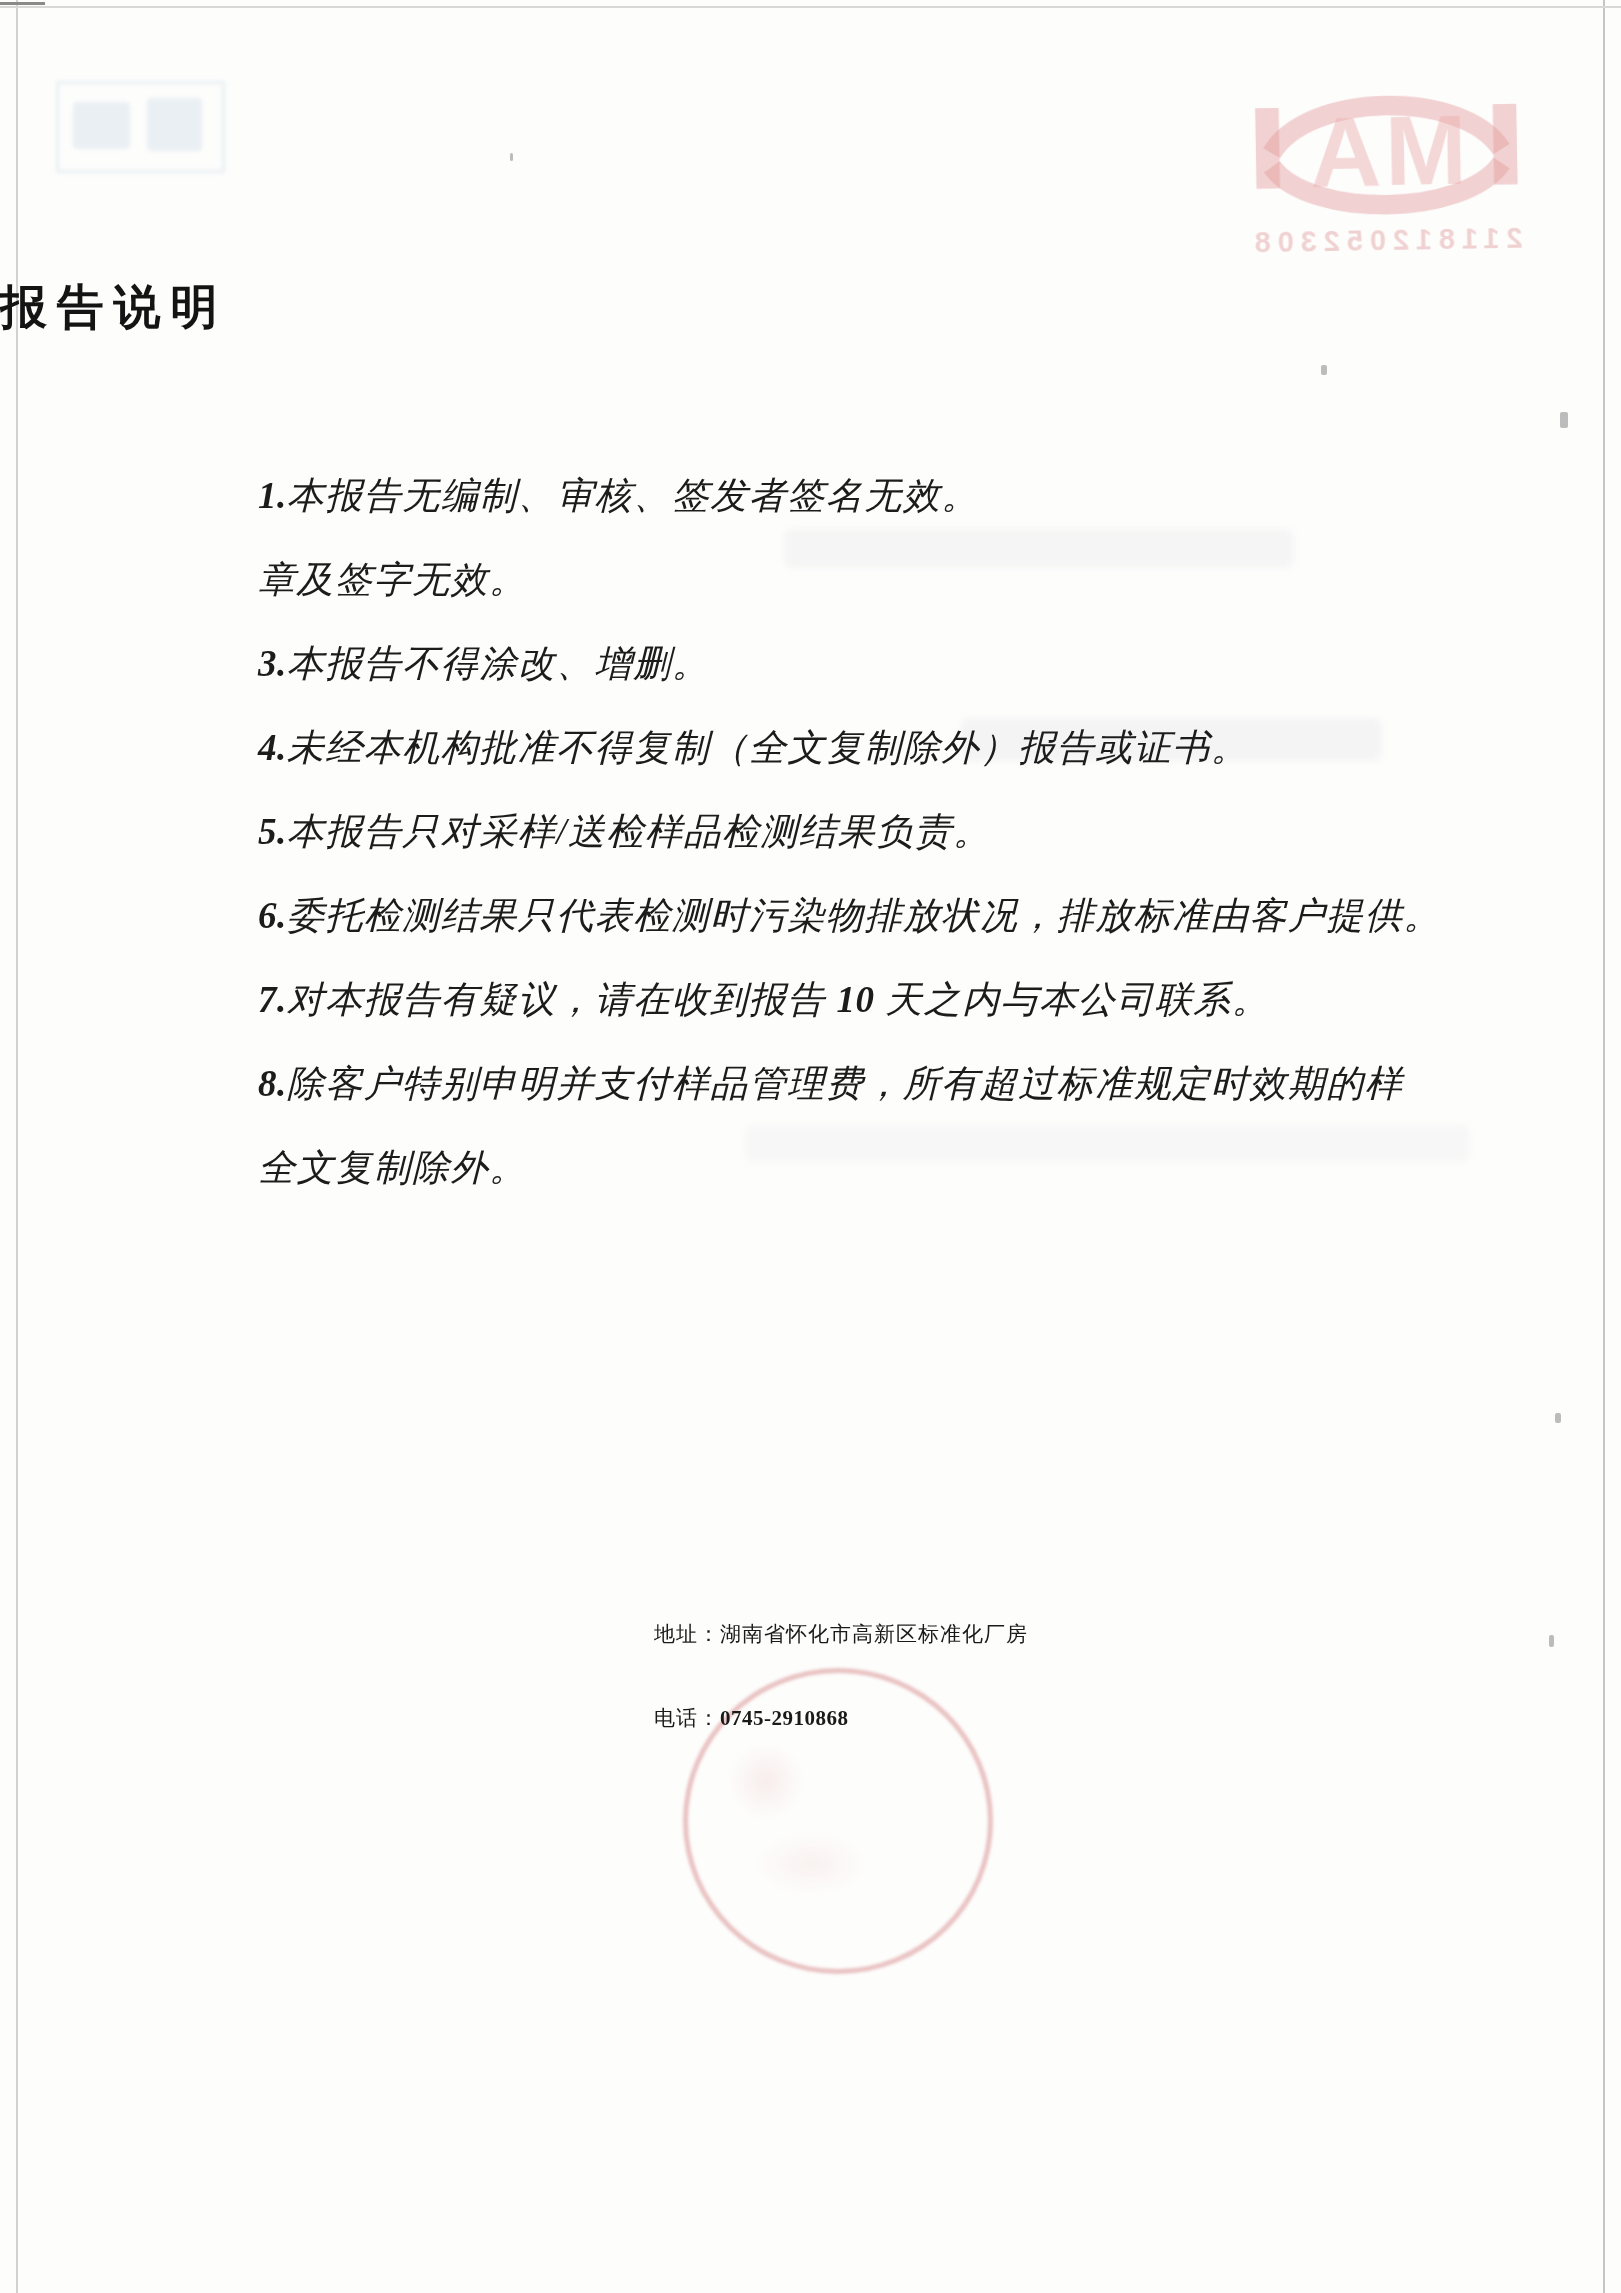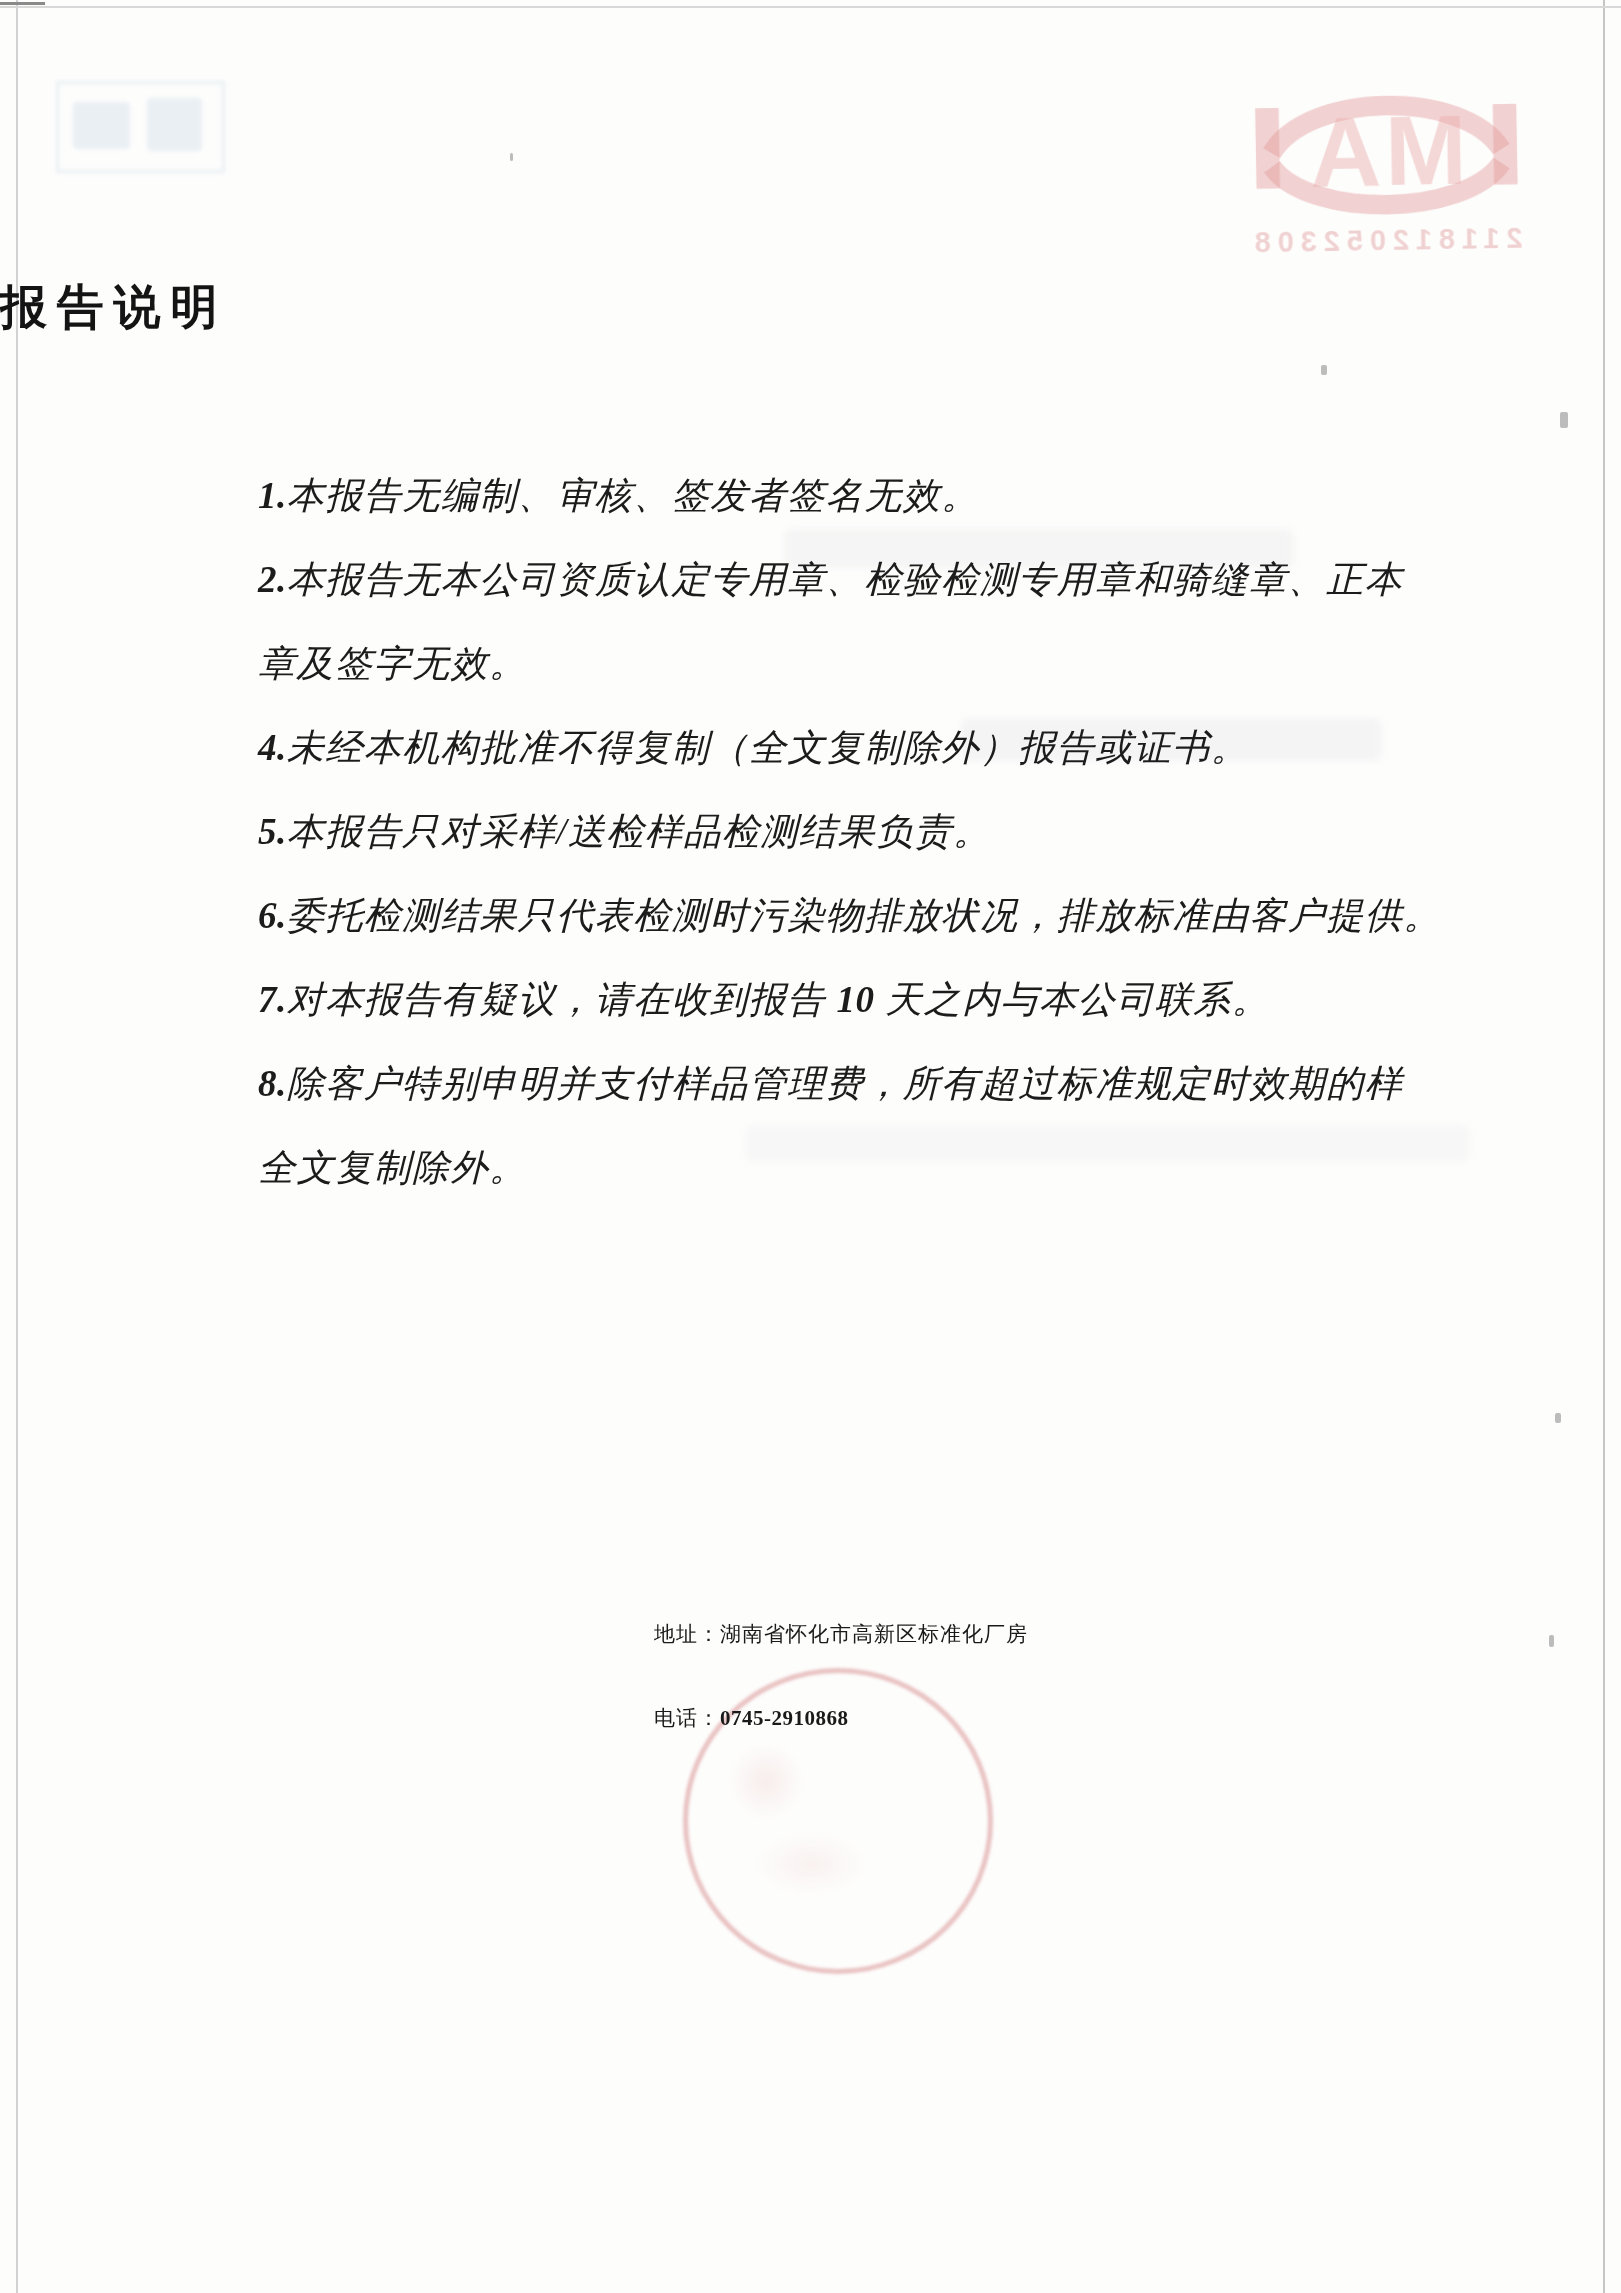--- a/index.html
+++ b/index.html
@@ -117,22 +117,22 @@
   </div>
 
   <div class="smear s1"></div>
   <div class="smear s2"></div>
   <div class="smear s3"></div>
 
   <div class="doc-title">报告说明</div>
 
   <div class="notes">
       <div class="note-line"><span class="b">1.</span><span>本报告无编制、审核、签发者签名无效。</span></div>
-      <div class="note-line"><span class="b">2.</span><span>本报告无本公司资质认定专用章、检验检测专用章和骑缝章、正本</span></div>
       <div class="note-line"><span>章及签字无效。</span></div>
+      <div class="note-line"><span class="b">3.</span><span>本报告不得涂改、增删。</span></div>
       <div class="note-line"><span class="b">4.</span><span>未经本机构批准不得复制（全文复制除外）报告或证书。</span></div>
       <div class="note-line"><span class="b">5.</span><span>本报告只对采样/送检样品检测结果负责。</span></div>
       <div class="note-line"><span class="b">6.</span><span>委托检测结果只代表检测时污染物排放状况，排放标准由客户提供。</span></div>
       <div class="note-line"><span class="b">7.</span><span>对本报告有疑议，请在收到报告 </span><span class="b">10</span><span> 天之内与本公司联系。</span></div>
       <div class="note-line"><span class="b">8.</span><span>除客户特别申明并支付样品管理费，所有超过标准规定时效期的样</span></div>
       <div class="note-line"><span>全文复制除外。</span></div>
     </div>
 
   <div class="round-seal">
     <div class="smudge"></div>

